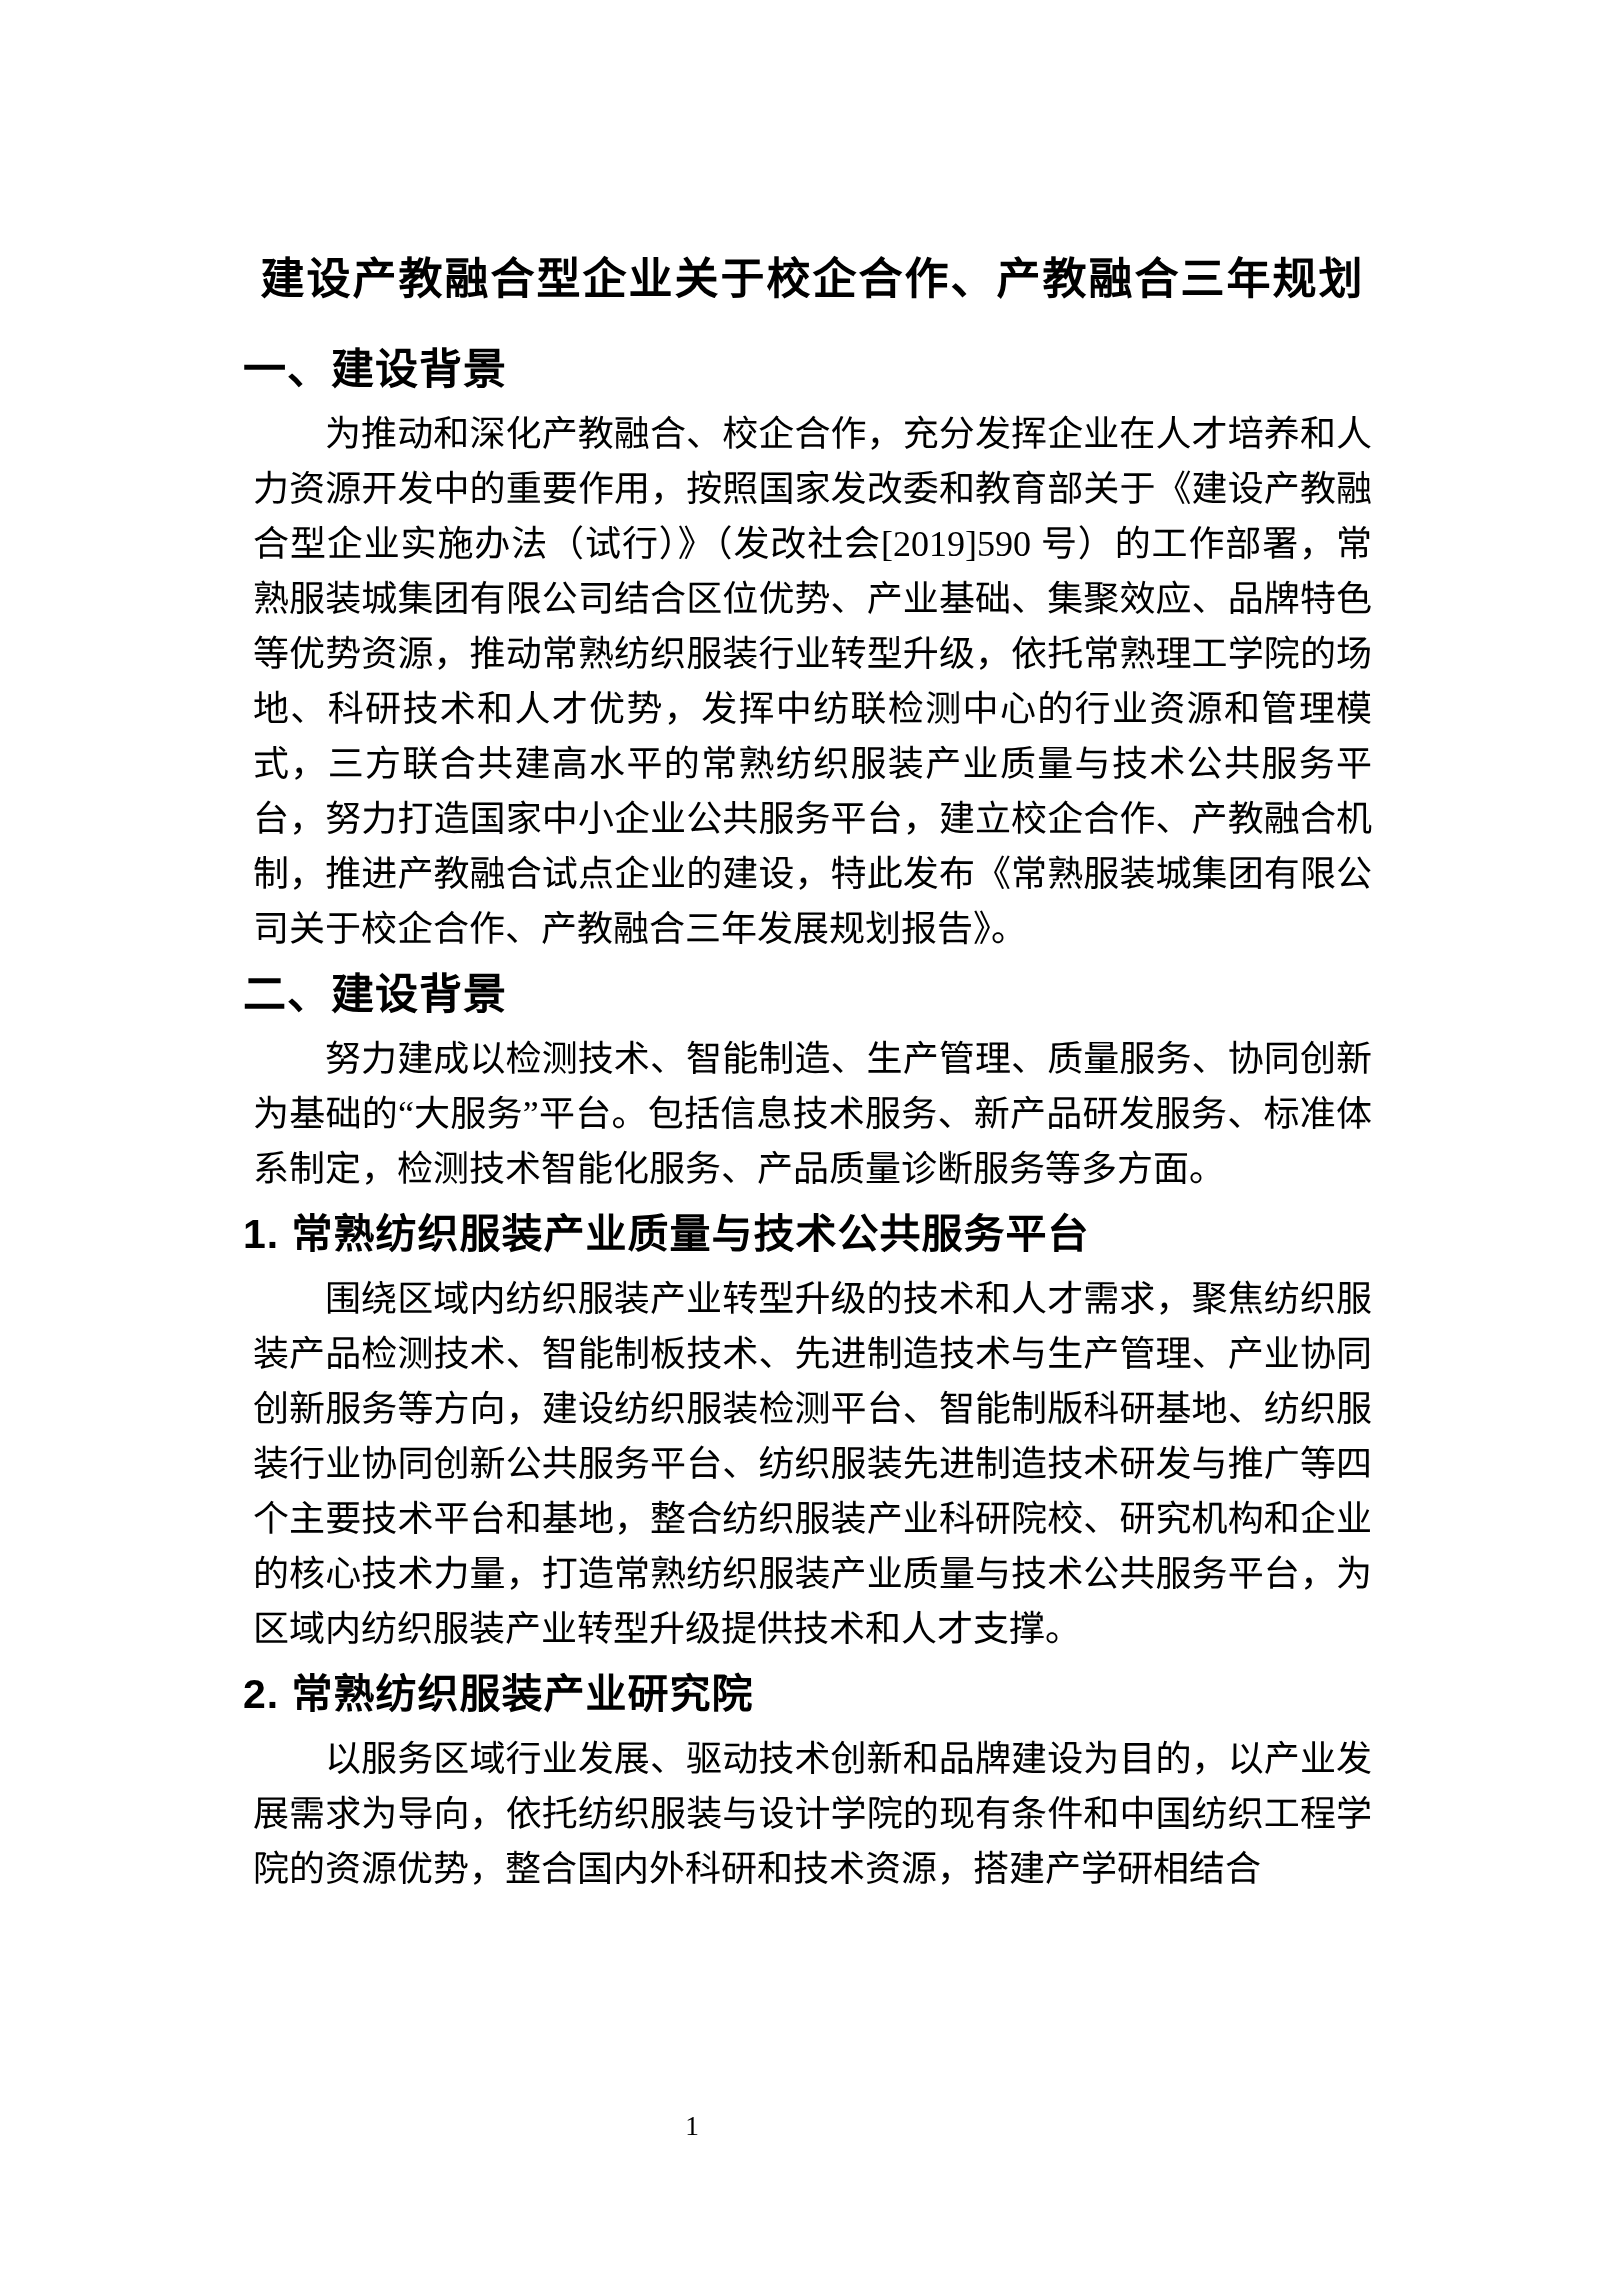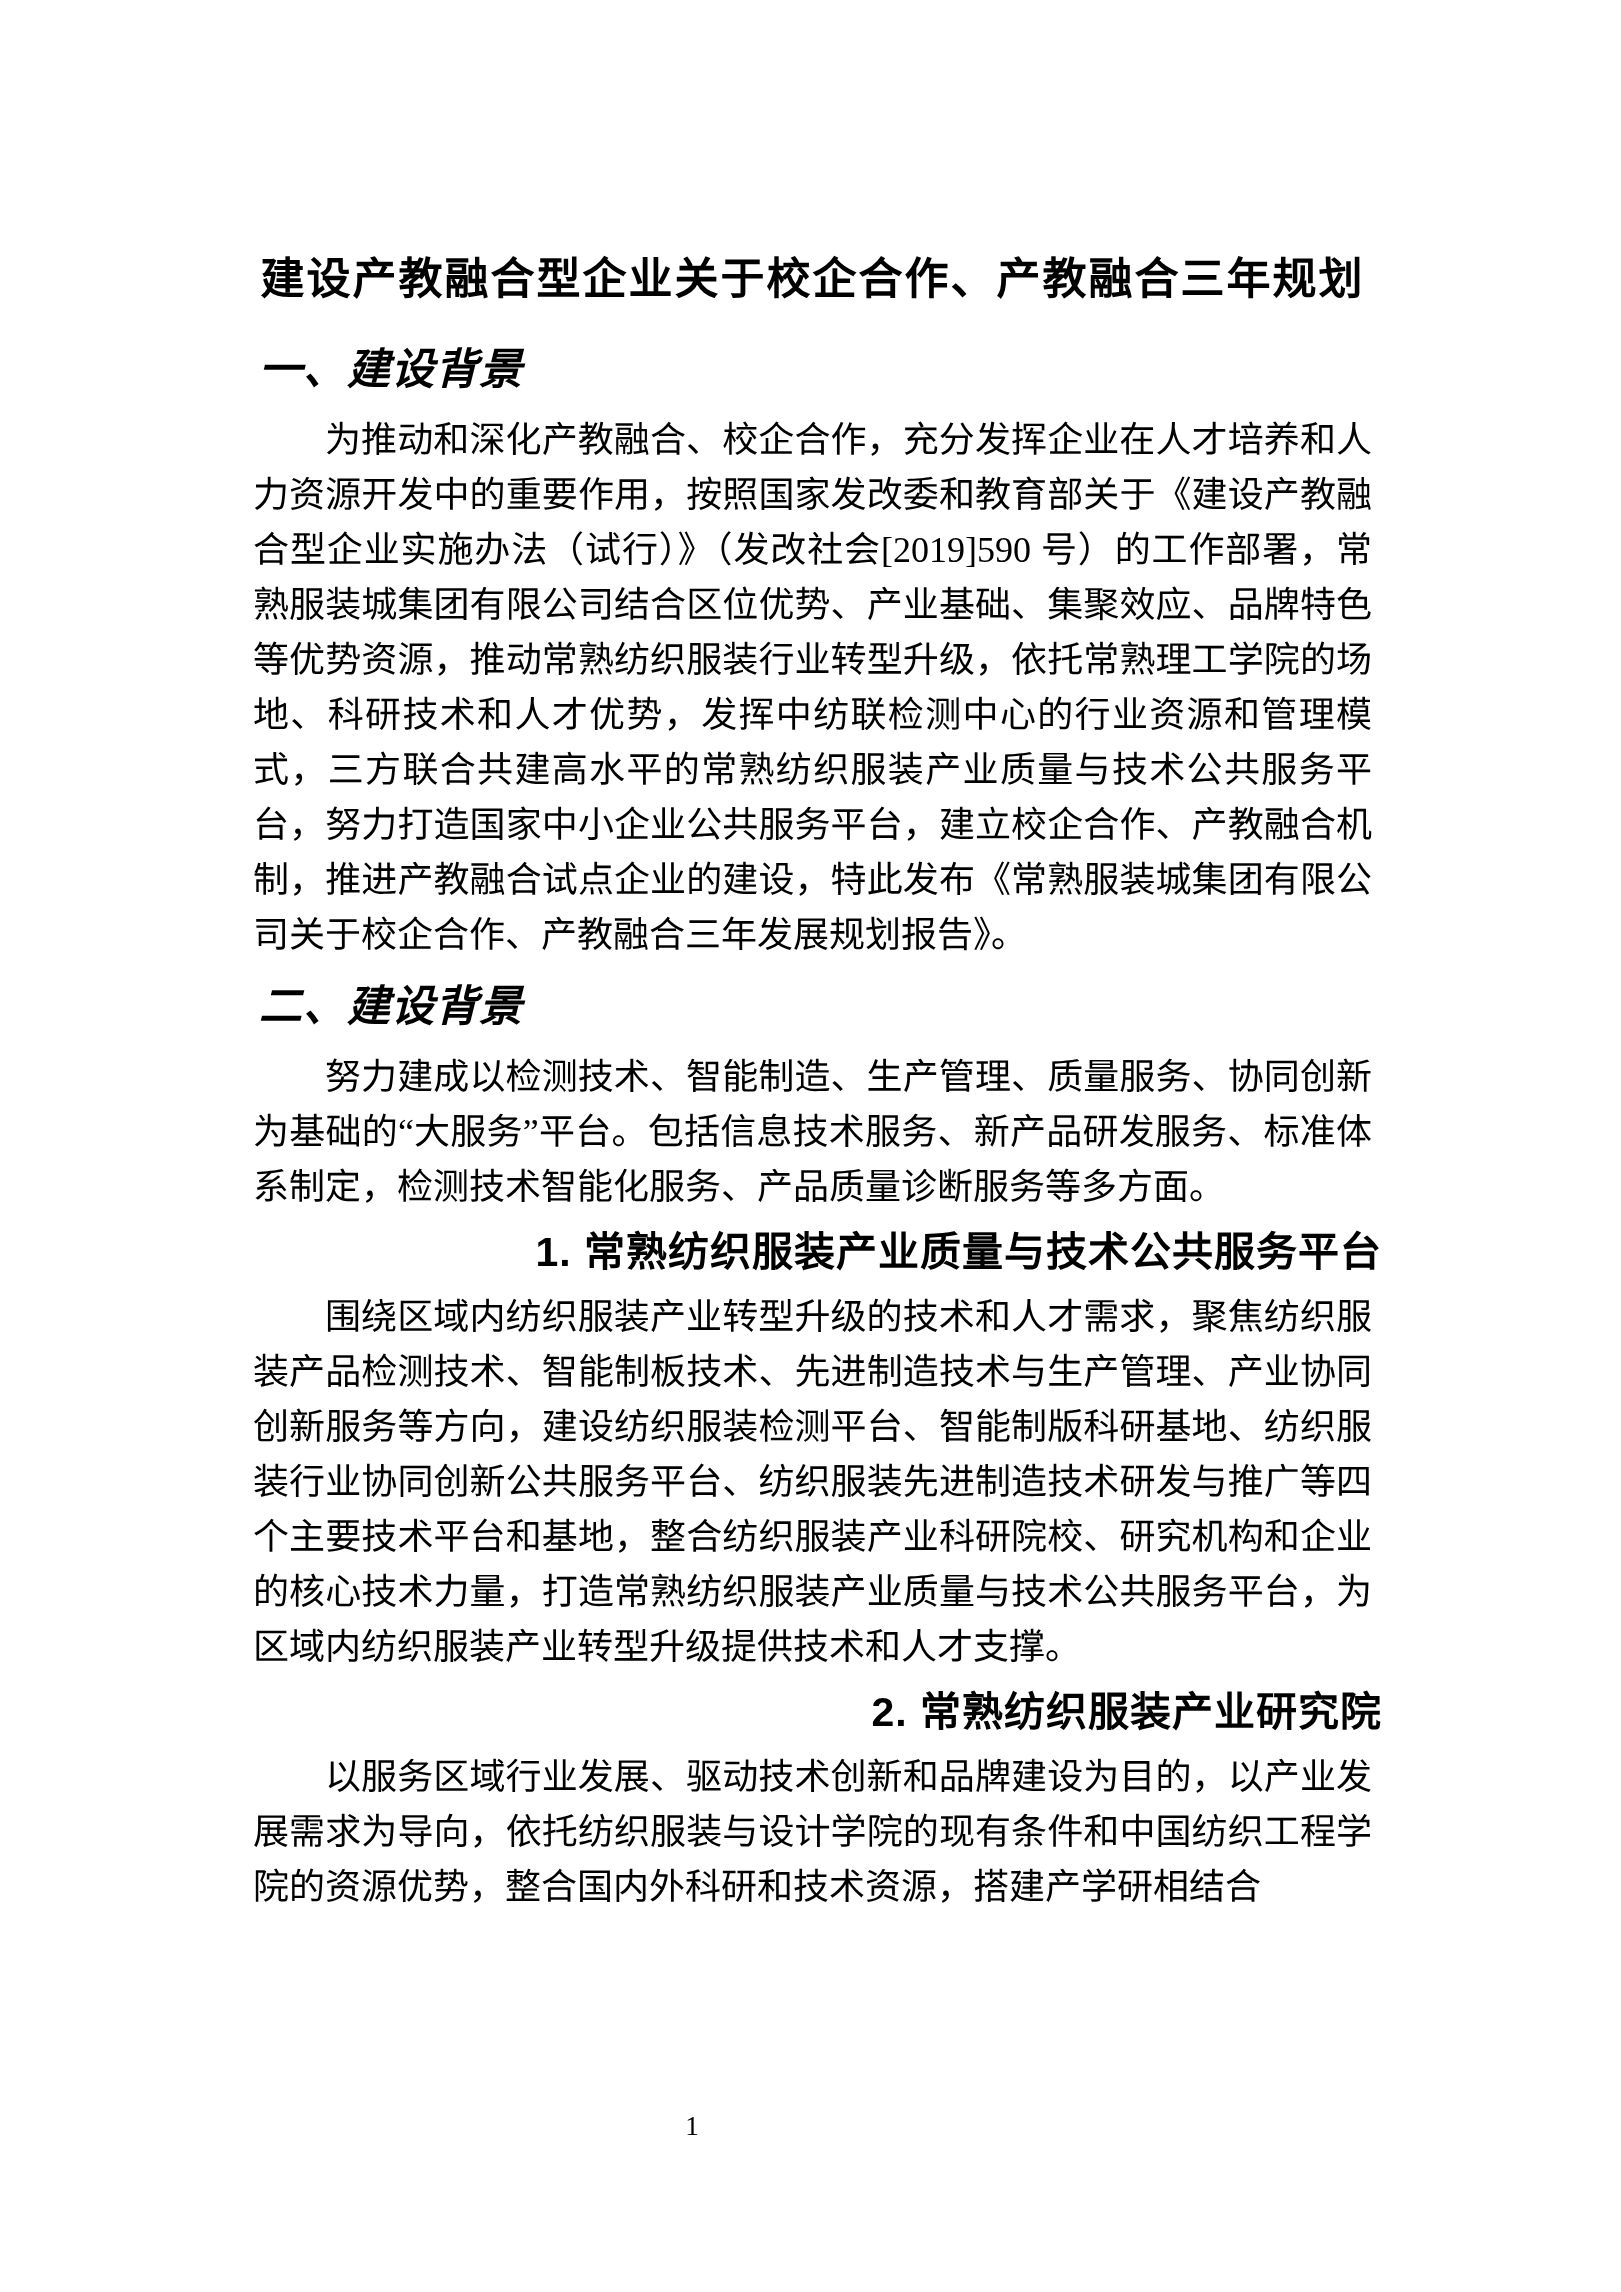--- a/index.html
+++ b/index.html
@@ -29,32 +29,30 @@
     line-height: 57px;
     letter-spacing: 2px;
     text-align: center;
     margin: 0 0 35px 0;
   }
   .h-section {
     font-family: "Liberation Sans", "DejaVu Sans", sans-serif;
     font-weight: bold;
     font-size: 43px;
     line-height: 55px;
-    margin: 16px;
+    margin: 0;
     letter-spacing: 1px;
-    font-style: italic;
   }
   .h-sub {
     font-family: "Liberation Sans", "DejaVu Sans", sans-serif;
     font-weight: bold;
     font-size: 41px;
     line-height: 55px;
     margin: 0;
     letter-spacing: 1px;
-    text-align: right;
   }
   .para {
     font-family: "Liberation Serif", "DejaVu Serif", serif;
     font-weight: normal;
     font-size: 36px;
     line-height: 55px;
     margin: 10px;
     text-align: justify;
     text-justify: inter-character;
     text-indent: 2em;

